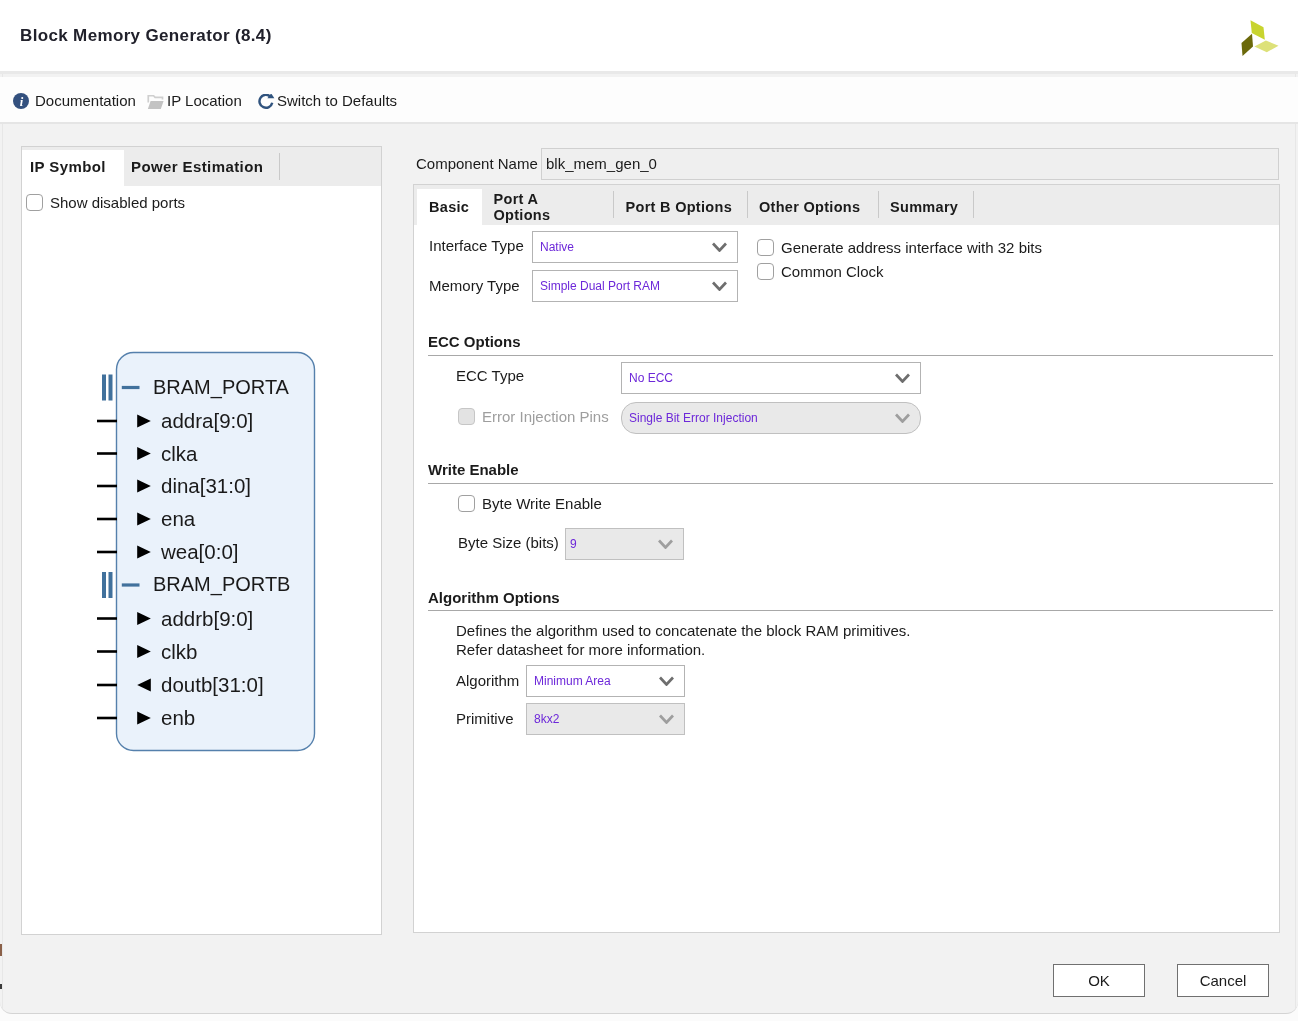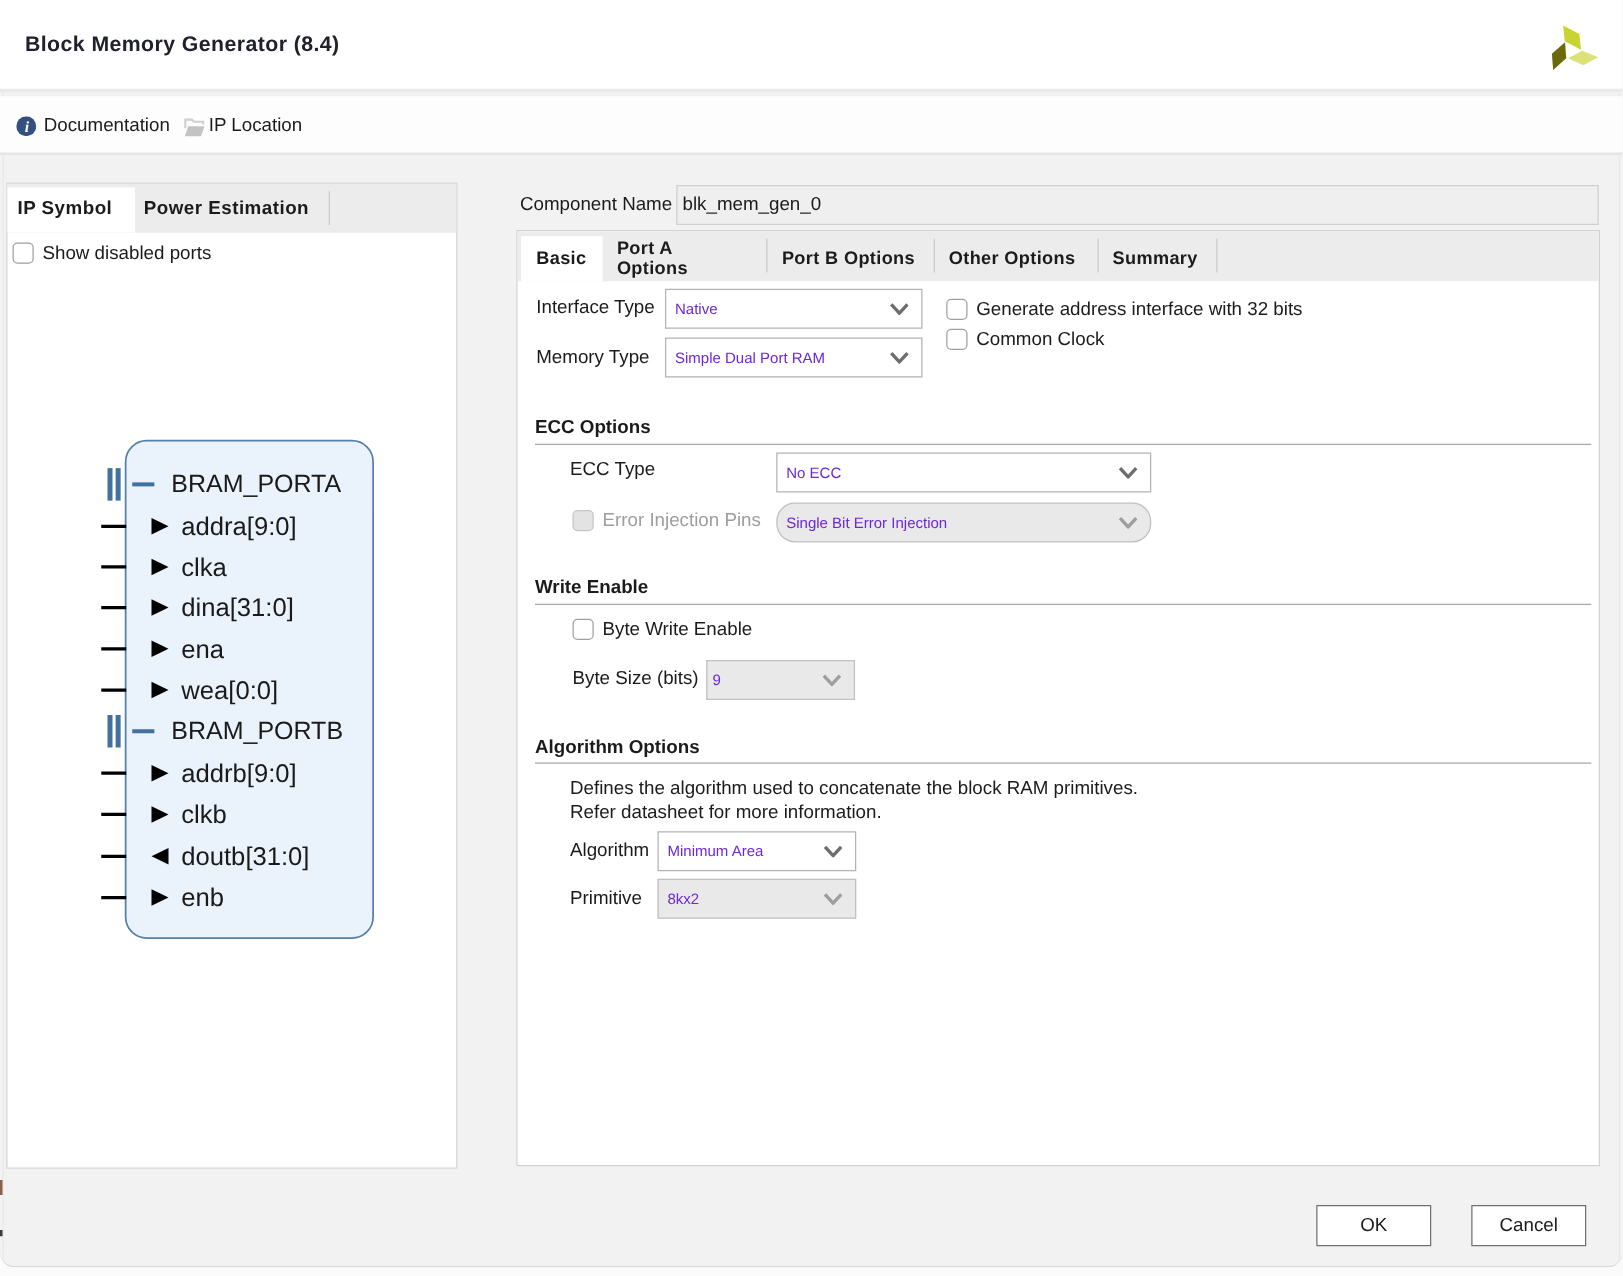--- a/index.html
+++ b/index.html
@@ -9,21 +9,21 @@
 #topline { position:absolute; left:0; top:0; width:1298px; height:1px; background:#ededed; }
 .edge { position:absolute; top:0; width:1px; height:1015px; background:#e7e7e7; }
 #hdr { position:absolute; left:0; top:0; width:100%; height:74px; background:#ffffff; border-bottom:3px solid #e9e9e9; }
 #title { position:absolute; left:20px; top:26px; font-size:17px; font-weight:bold; color:#21212b; letter-spacing:0.35px; }
 #logo { position:absolute; right:18px; top:18px; }
 #toolbar { position:absolute; left:0; top:77px; width:100%; height:47px; background:#fdfdfd; border-bottom:2px solid #e5e5e5; }
 .tbitem { position:absolute; top:0; height:47px; display:flex; align-items:center; font-size:15px; color:#1b1b1b; }
 .tbitem svg { margin-right:6px; }
 
 
-#lpanel { position:absolute; left:5px; top:146px; width:361px; height:789px; background:#ffffff; border:1px solid #d2d2d2; }
+#lpanel { position:absolute; left:21px; top:146px; width:361px; height:789px; background:#ffffff; border:1px solid #d2d2d2; }
 .tabbar { position:absolute; left:0; top:0; right:0; height:39px; background:#ececec; border-bottom:1px solid #ececec; }
 .tab { position:absolute; top:3px; height:36px; padding-bottom:3px; display:flex; align-items:center; padding-left:8px; padding-right:8px; font-size:15px; font-weight:bold; color:#1b1b1b; letter-spacing:0.4px; }
 .tab.active { background:#ffffff; }
 .tabsep { position:absolute; top:6px; height:27px; width:1px; background:#c9c9c9; }
 #showdis { position:absolute; left:4px; top:47px; display:flex; align-items:center; font-size:15px; color:#1b1b1b; }
 .cb { width:17px; height:17px; background:#fff; border:1px solid #a0a0a0; border-radius:4px; margin-right:7px; flex:none; }
 .cb.dis { background:#e3e3e3; border-color:#c6c6c6; }
 
 
 #cnlabel { position:absolute; left:416px; top:155px; font-size:15px; color:#1b1b1b; }
@@ -74,20 +74,27 @@
           <text x="8.5" y="12.6" font-size="12.5" font-style="italic" font-weight="bold" fill="#fff" text-anchor="middle" font-family="Liberation Serif,serif">i</text>
         </svg>
       <span>Documentation</span>
     </div>
     <div class="tbitem" style="left:147px;">
       <svg width="17" height="16" viewBox="0 0 16 15" style="margin-top:3px;margin-right:3px;">
           <path d="M1.2 8 L1.2 1.6 L6.2 1.6 L7.6 3.2 L14.6 3.2 L14.6 5.2" fill="none" stroke="#cfcfcf" stroke-width="1.6"></path>
           <path d="M0.8 14 L3.4 6.6 L15.6 6.6 L13 14 Z" fill="#c3c3c3"></path>
         </svg>
       <span>IP Location</span>
+    </div>
+    <div class="tbitem" style="left:257px;">
+      <svg width="18" height="17" viewBox="0 0 17 16" style="margin-top:3px;margin-right:2px;">
+          <path d="M12.8 2.6 A6.1 6.1 0 1 0 14.4 8.2" fill="none" stroke="#30537e" stroke-width="2.3"></path>
+          <polygon points="9.8,3.9 16.4,3.9 13.4,-0.6" fill="#30537e"></polygon>
+        </svg>
+      <span>Switch to Defaults</span>
     </div>
   </div>
 
   <div id="lpanel">
     <div class="tabbar">
       <div class="tab active" style="left:0px;width:102px;">IP Symbol</div>
       <div class="tab" style="left:102px;width:155px;padding-left:7px;">Power Estimation</div>
       <div class="tabsep" style="left:257px;"></div>
     </div>
     <div id="showdis">

